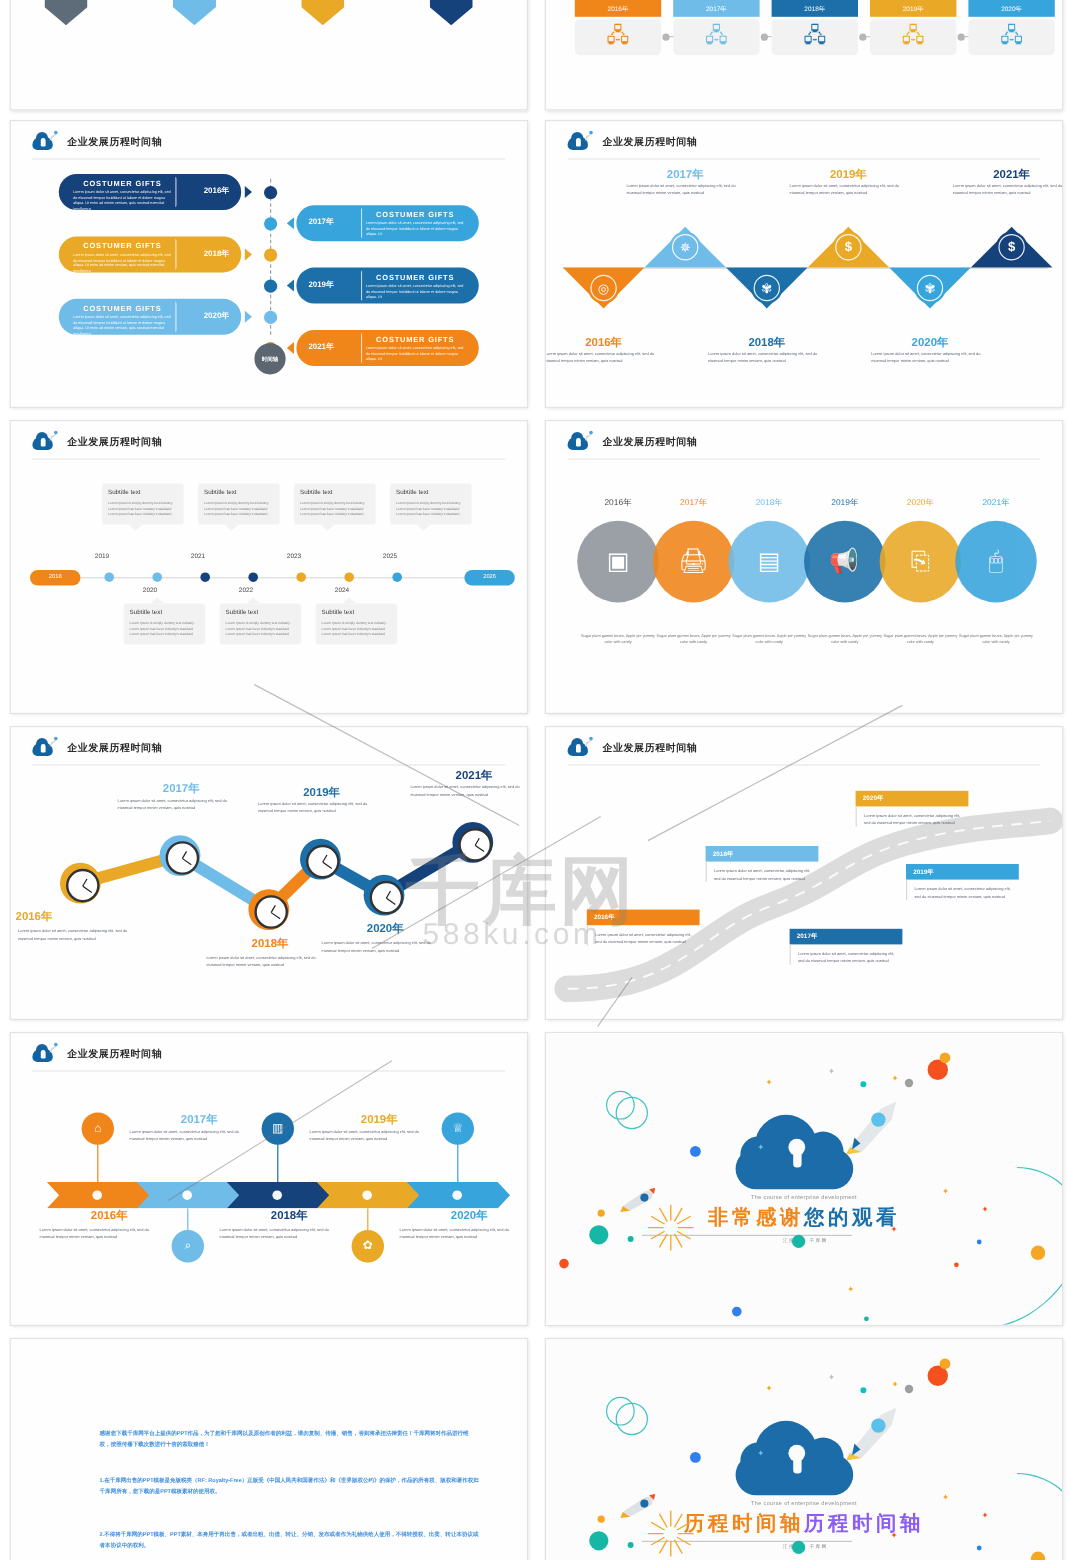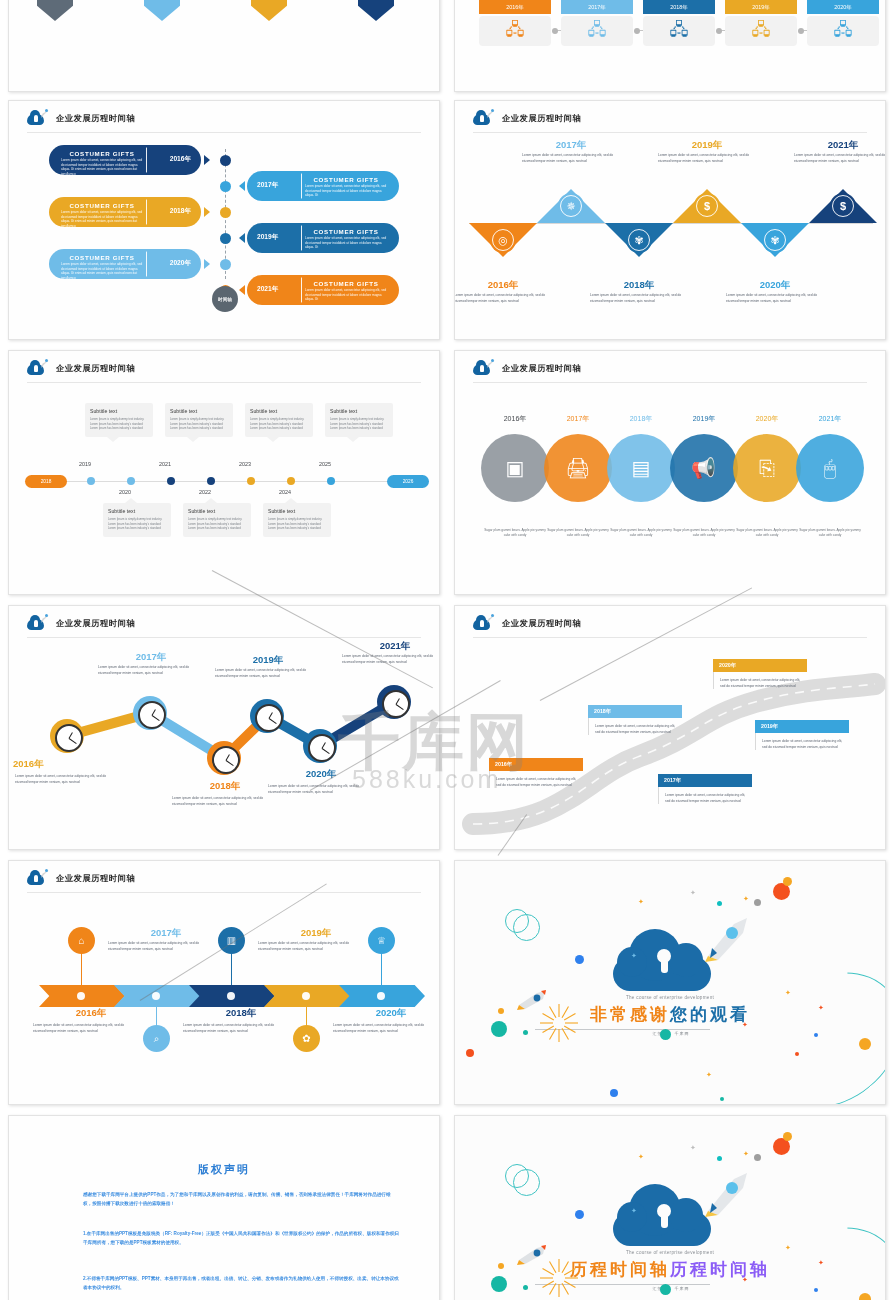--- a/index.html
+++ b/index.html
@@ -651,21 +651,20 @@
             <line x1="18.999999999999996" y1="16.803847577293368" x2="12.499999999999991" y2="5.54551732809567" stroke="#F5A623" stroke-width="1.1"></line>
             <line x1="22" y1="16" x2="21.999999999999996" y2="3" stroke="#F5A623" stroke-width="1.1"></line>
             <line x1="25" y1="16.803847577293368" x2="31.5" y2="5.545517328095666" stroke="#F5A623" stroke-width="1.1"></line>
             <line x1="27.196152422706632" y1="18.999999999999996" x2="38.45448267190433" y2="12.499999999999991" stroke="#F5A623" stroke-width="1.1"></line>
           </svg></div>
       </div>
 </div>
 
 <div class="slide col-l r5">
   <div class="cw">
-    <div class="h">版权声明</div>
     <div class="p" style="top:74px">感谢您下载千库网平台上提供的PPT作品，为了您和千库网以及原创作者的利益，请勿复制、传播、销售，否则将承担法律责任！千库网将对作品进行维权，按照传播下载次数进行十倍的索取赔偿！</div>
     <div class="p" style="top:113px">1.在千库网出售的PPT模板是免版税类（RF: Royalty-Free）正版受《中国人民共和国著作法》和《世界版权公约》的保护，作品的所有权、版权和著作权归千库网所有，您下载的是PPT模板素材的使用权。</div>
     <div class="p" style="top:158px">2.不得将千库网的PPT模板、PPT素材、本身用于再出售，或者出租、出借、转让、分销、发布或者作为礼物供给人使用，不得转授权、出卖、转让本协议或者本协议中的权利。</div>
   </div>
 </div>
 
 <div class="slide col-r r5">
   <div class="cover" id="cv2">
     <div class="cloudbig" style="left:158px;top:68px">
       <span class="b cb1"></span>

